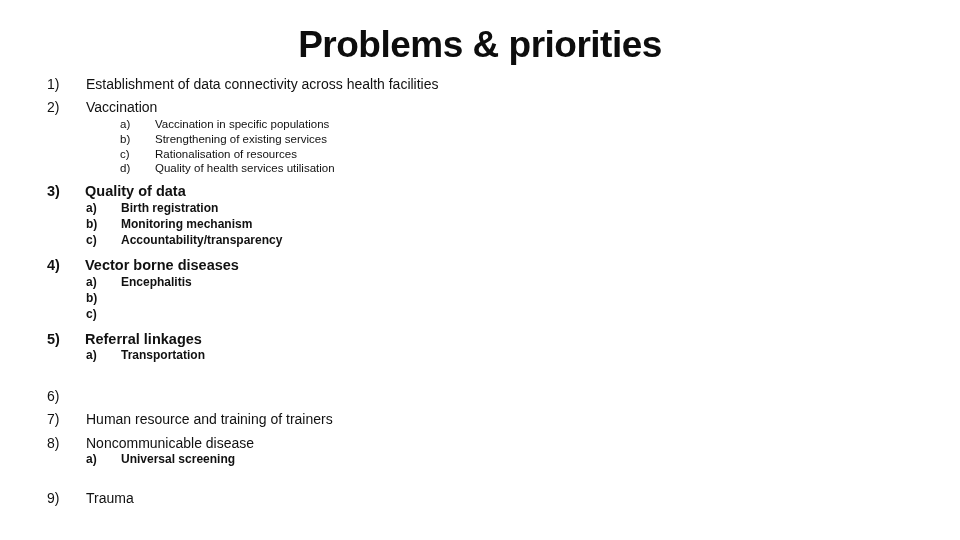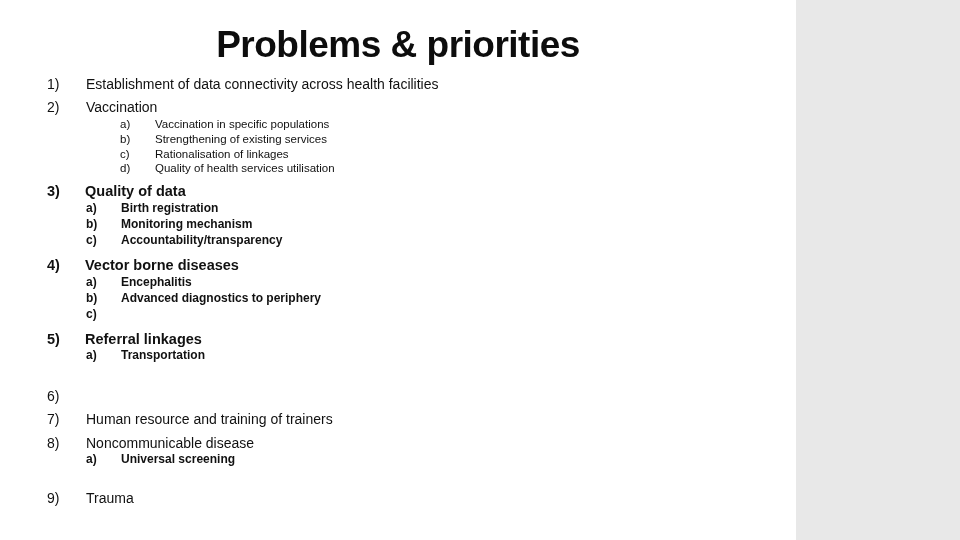--- a/index.html
+++ b/index.html
@@ -1,18 +1,18 @@
 <!DOCTYPE html>
 <html><head>
 <meta charset="utf-8">
 <style>
   html,body{margin:0;padding:0;background:#e8e8e8;}
   .slide{
     position:relative;
-    width:796px;height:540px;
+    width:960px;height:540px;
     background:#ffffff;
     overflow:hidden;
     font-family:"Liberation Sans", sans-serif;
     color:#111111;
   }
   .title{
     position:absolute;
     top:24px;left:0;width:100%;
     text-align:center;
     font-size:37px;
@@ -60,21 +60,21 @@
   <div class="row s1" style="top:118px">
     <span class="letter">a)</span>
     <span class="label">Vaccination in specific populations</span>
   </div>
   <div class="row s1" style="top:133px">
     <span class="letter">b)</span>
     <span class="label">Strengthening of existing services</span>
   </div>
   <div class="row s1" style="top:148px">
     <span class="letter">c)</span>
-    <span class="label">Rationalisation of linkages</span>
+    <span class="label">Rationalisation of resources</span>
   </div>
   <div class="row s1" style="top:162px">
     <span class="letter">d)</span>
     <span class="label">Quality of health services utilisation</span>
   </div>
 
   <div class="row l1 emph" style="top:183px">
     <span class="num">3)</span>
     <span class="label">Quality of data</span>
   </div>
@@ -94,21 +94,20 @@
   <div class="row l1 emph" style="top:257px">
     <span class="num">4)</span>
     <span class="label">Vector borne diseases</span>
   </div>
   <div class="row s2" style="top:276px">
     <span class="letter">a)</span>
     <span class="label">Encephalitis</span>
   </div>
   <div class="row s2" style="top:292px">
     <span class="letter">b)</span>
-    <span class="label">Advanced diagnostics to periphery</span>
   </div>
   <div class="row s2" style="top:308px">
     <span class="letter">c)</span>
   </div>
 
   <div class="row l1 emph" style="top:331px">
     <span class="num">5)</span>
     <span class="label">Referral linkages</span>
   </div>
   <div class="row s2" style="top:349px">

